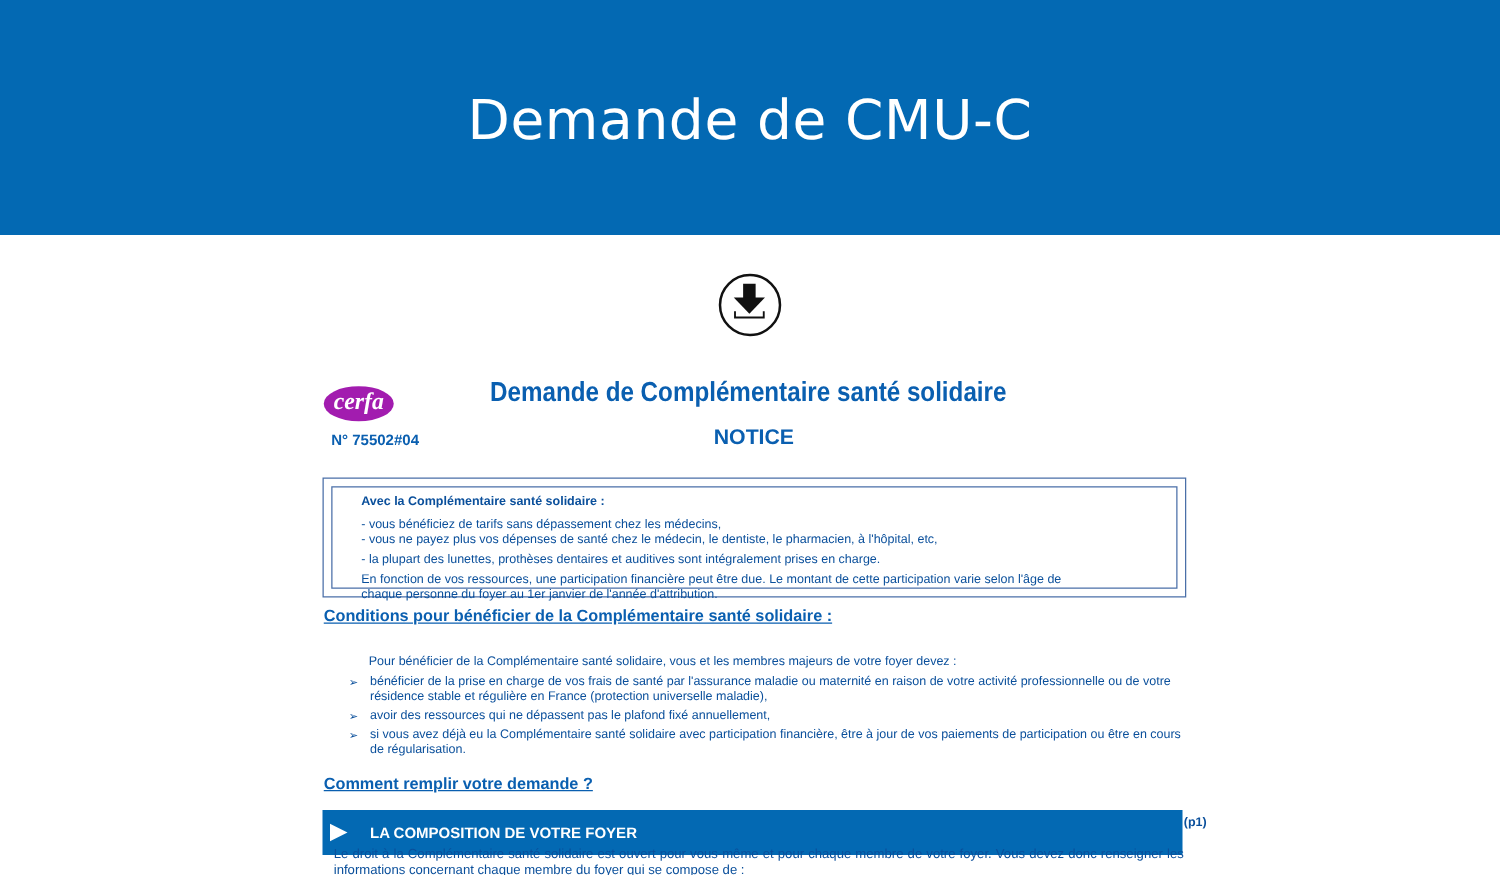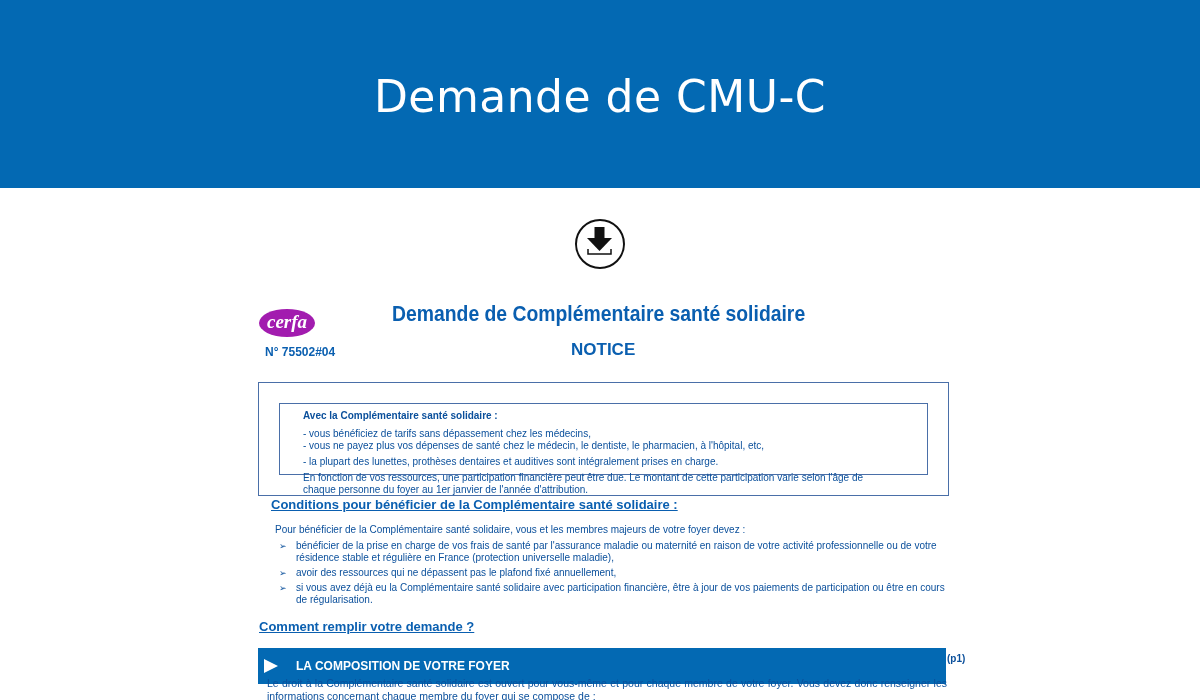--- a/index.html
+++ b/index.html
@@ -43,38 +43,38 @@
     position: absolute; left: 137px; top: 11px;
     font-size: 22px; font-weight: bold; color: #0a5fb0;
     transform: scaleX(0.88); transform-origin: left top; white-space: nowrap;
   }
   .doc-subtitle {
     position: absolute; left: 316px; top: 50px;
     font-size: 17px; font-weight: bold; color: #0a5fb0;
   }
 
   .info-box {
-    position: absolute; left: 3px; top: 92px; width: 691px; height: 114px;
-    border: 1px solid #4a6fa8; padding: 20px;
+    position: absolute; left: 3px; top: 92px; width: 691px; height: 96px;
+    border: 1px solid #4a6fa8; padding: 6px;
   }
   .info-box-inner {
     width: 100%; height: 100%; border: 1px solid #4a6fa8;
     padding: 6px 0 0 23px;
     font-size: 10px; line-height: 12px; color: #0a4f9b;
   }
   .info-box-inner .bold { font-weight: bold; margin-bottom: 6px; }
   .info-box-inner .gap { margin-top: 4px; }
   .info-box-inner .para { margin-top: 4px; }
 
   .section-h {
     position: absolute; left: 4px; font-size: 13px; font-weight: bold;
     color: #0a5fb0; text-decoration: underline;
   }
   .cond-intro {
-    position: absolute; left: 8px; top: 234px; font-size: 10px; color: #0a4f9b; padding-left: 12px;
+    position: absolute; left: 28px; top: 234px; font-size: 10px; color: #0a4f9b; padding-left: 12px;
   }
   .cond-list {
     position: absolute; left: 24px; top: 250px; width: 670px;
     list-style: none; font-size: 10px; line-height: 12px; color: #0a4f9b;
   }
   .cond-list li { position: relative; padding-left: 17px; margin-bottom: 3px; }
   .cond-list li .arrow { position: absolute; left: 0; top: 0; font-size: 9px; }
 
   .bar {
     position: absolute; left: 3px; top: 358px; width: 688px; height: 36px;
@@ -116,21 +116,21 @@
     <div class="info-box-inner">
       <div class="bold">Avec la Complémentaire santé solidaire :</div>
       <div>- vous bénéficiez de tarifs sans dépassement chez les médecins,</div>
       <div>- vous ne payez plus vos dépenses de santé chez le médecin, le dentiste, le pharmacien, à l'hôpital, etc,</div>
       <div class="gap">- la plupart des lunettes, prothèses dentaires et auditives sont intégralement prises en charge.</div>
       <div class="para">En fonction de vos ressources, une participation financière peut être due. Le montant de cette participation varie selon l'âge de</div>
       <div>chaque personne du foyer au 1er janvier de l'année d'attribution.</div>
     </div>
   </div>
 
-  <div class="section-h" style="top:207px;margin-left:12px;">Conditions pour bénéficier de la Complémentaire santé solidaire :</div>
+  <div class="section-h" style="top:195px;">Conditions pour bénéficier de la Complémentaire santé solidaire :</div>
   <div class="cond-intro">Pour bénéficier de la Complémentaire santé solidaire, vous et les membres majeurs de votre foyer devez :</div>
   <ul class="cond-list">
     <li>
       <span class="arrow">➢</span>
       <span>bénéficier de la prise en charge de vos frais de santé par l'assurance maladie ou maternité en raison de votre activité professionnelle ou de votre résidence stable et régulière en France (protection universelle maladie),</span>
     </li>
     <li>
       <span class="arrow">➢</span>
       <span>avoir des ressources qui ne dépassent pas le plafond fixé annuellement,</span>
     </li>

